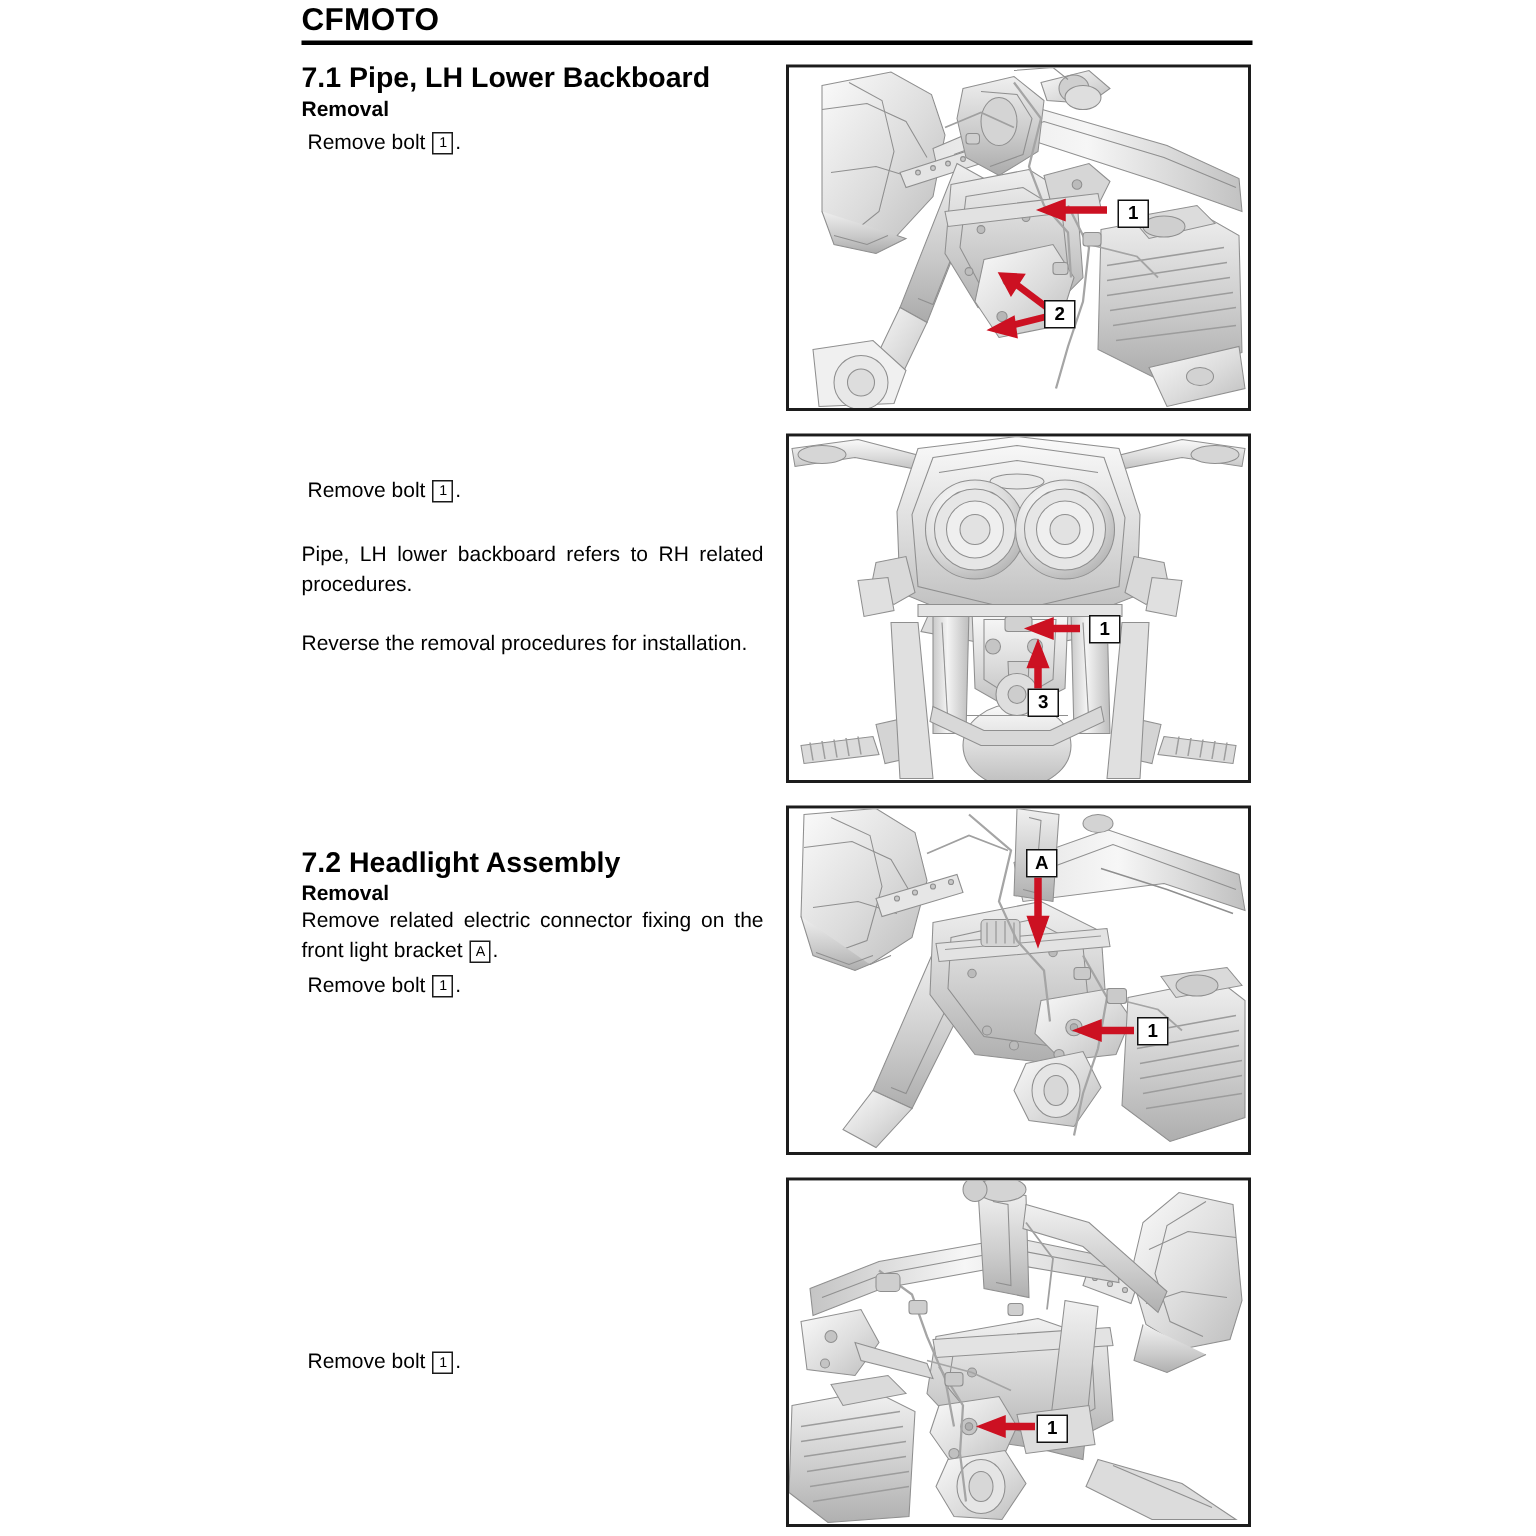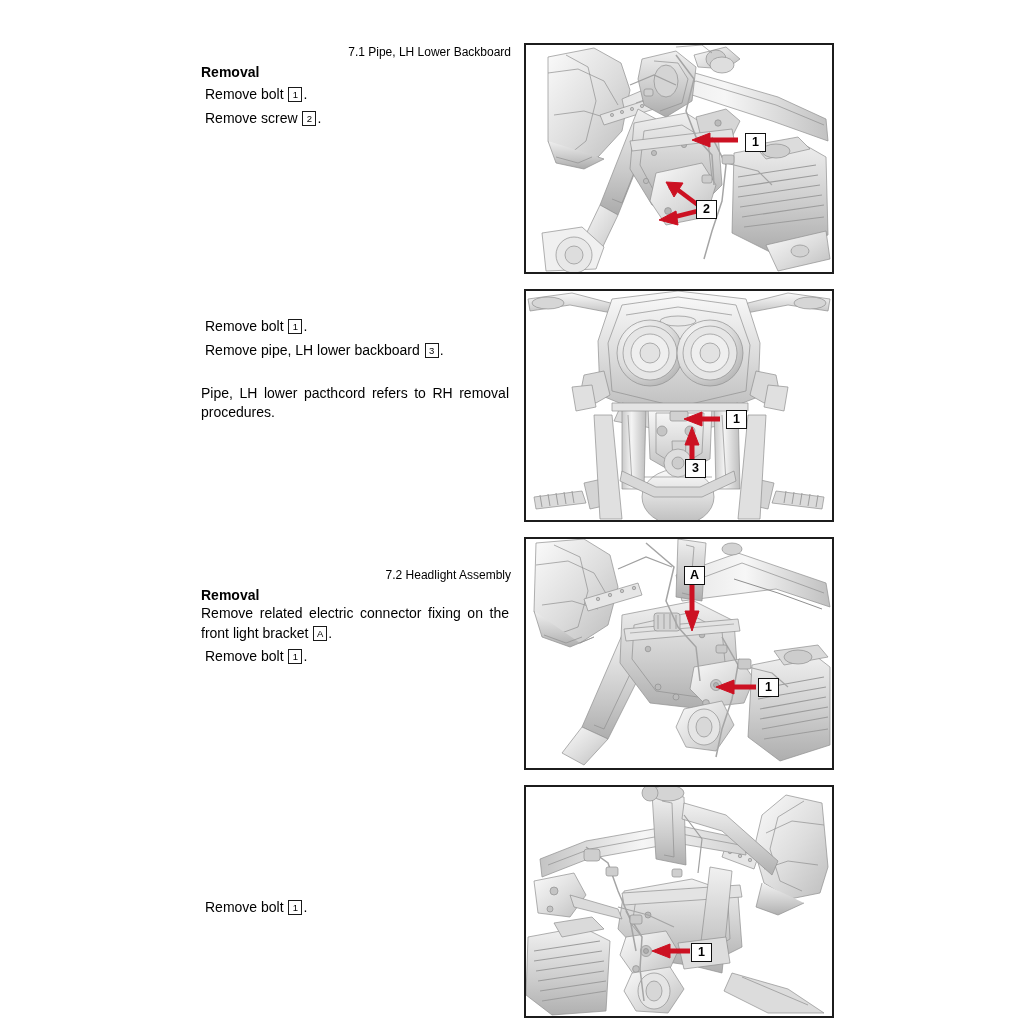--- a/index.html
+++ b/index.html
@@ -41,25 +41,24 @@
     width: 634px;
   }
 
   
   .text-col {
     position: absolute;
     left: 201px;
     width: 310px;
   }
   .sec-title {
-    font-size: 12px;
-    font-weight: normal;
+    font-size: 19px;
+    font-weight: bold;
     line-height: 21px;
     margin: 0;
-    text-align: right;
   }
   .sub-title {
     font-size: 14px;
     font-weight: bold;
     line-height: 18px;
     margin: 0;
   }
   .body-line {
     font-size: 14px;
     line-height: 19.5px;
@@ -120,34 +119,37 @@
     padding: 1px 3px;
     font-family: "Liberation Sans", sans-serif;
     z-index: 5;
   }
 </style>
 </head>
 <body>
 
 <div class="page">
 
+  <div class="header">
+    <div class="brand">CFMOTO</div>
+    <div class="header-rule"></div>
+  </div>
 
   <div class="text-col" style="top:42px;">
     <div class="sec-title">7.1 Pipe, LH Lower Backboard</div>
     <div class="sub-title">Removal</div>
     <div class="body-line"><span>Remove bolt </span><span class="chip">1</span><span>.</span></div>
-    <div class="body-line"><span>Remove screw </span><span class="chip">2</span><span>.</span></div>
   </div>
 
   <div class="text-col" style="top:313px;">
     <div class="body-line"><span>Remove bolt </span><span class="chip">1</span><span>.</span></div>
-    <div class="body-line"><span>Remove pipe, LH lower backboard </span><span class="chip">3</span><span>.</span></div>
     <div class="spacer-line"></div>
-    <div class="body-para" style="width:308px;">Pipe, LH lower pacthcord refers to RH removal procedures.</div>
+    <div class="body-para" style="width:308px;">Pipe, LH lower backboard refers to RH related procedures.</div>
     <div class="spacer-line"></div>
+    <div class="body-para" style="width:308px;">Reverse the removal procedures for installation.</div>
   </div>
 
   <div class="text-col" style="top:565px;">
     <div class="sec-title">7.2 Headlight Assembly</div>
     <div class="sub-title">Removal</div>
     <div class="body-para" style="width:308px;"><span>Remove related electric connector fixing on the front light bracket </span><span class="chip">A</span><span>.</span></div>
     <div class="body-line"><span>Remove bolt </span><span class="chip">1</span><span>.</span></div>
   </div>
 
   <div class="text-col" style="top:894px;">

